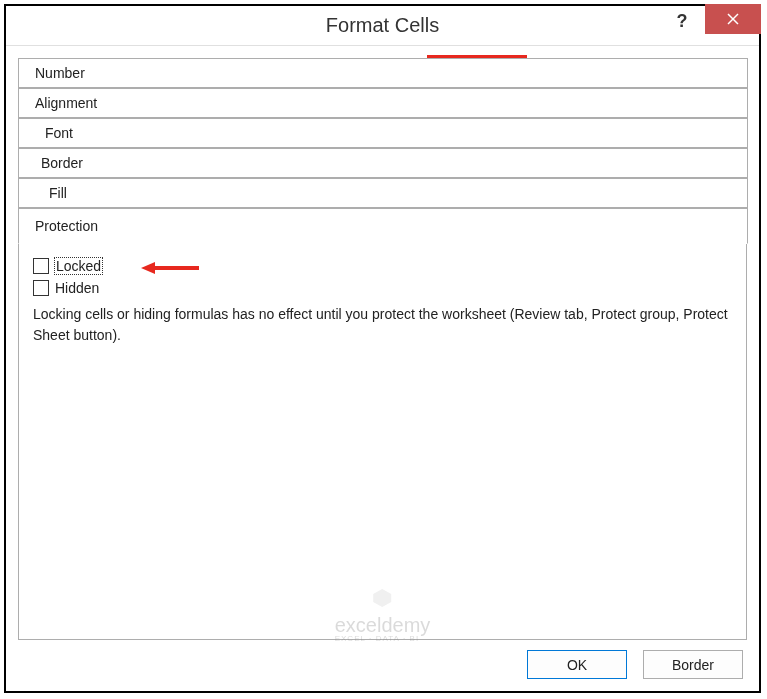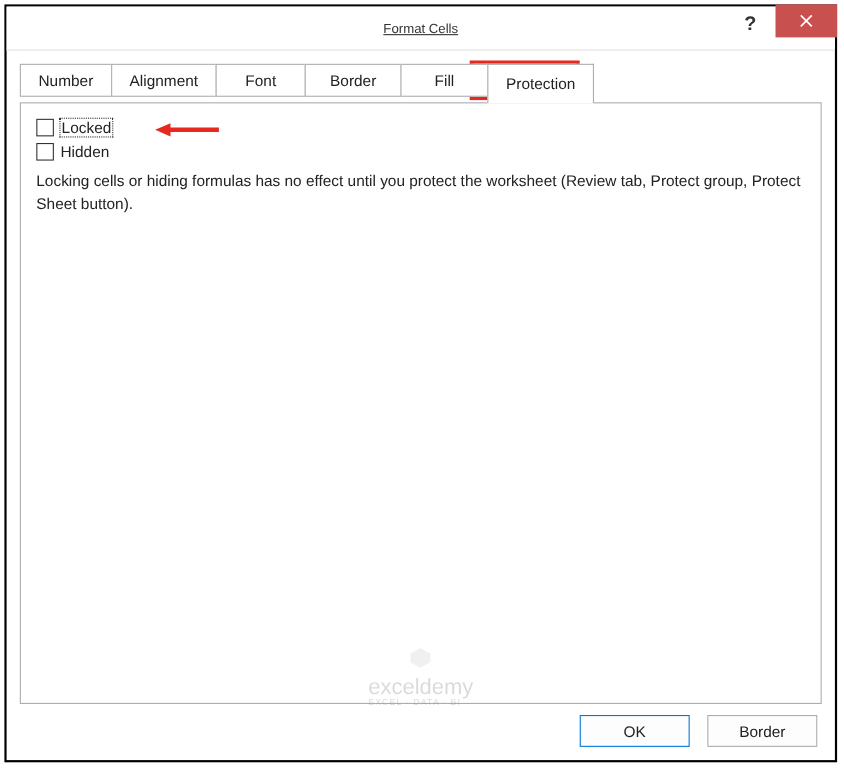--- a/index.html
+++ b/index.html
@@ -21,23 +21,22 @@
       background: #fff;
       display: flex;
       align-items: center;
       position: relative;
       border-bottom: 1px solid #e0e0e0;
     }
     .title-text {
       position: absolute;
       left: 50%;
       transform: translateX(-50%);
-      font-size: 12px;
+      font-size: 20px;
       color: #333;
-      text-decoration: underline;
     }
     .title-controls {
       position: absolute;
       right: 0;
       top: 0;
       display: flex;
       height: 40px;
     }
     .help-btn {
       width: 46px;
@@ -65,20 +64,21 @@
     .dialog-body {
       padding: 12px;
       height: calc(100% - 40px);
       display: flex;
       flex-direction: column;
     }
     .tab-strip {
       display: flex;
       position: relative;
       z-index: 2;
+      flex-direction: column;
     }
     .tab {
       padding: 5px 16px;
       border: 1px solid #adadad;
       background: #fff;
       cursor: pointer;
       font-size: 14px;
       color: #222;
       margin-right: -1px;
       height: 30px;

